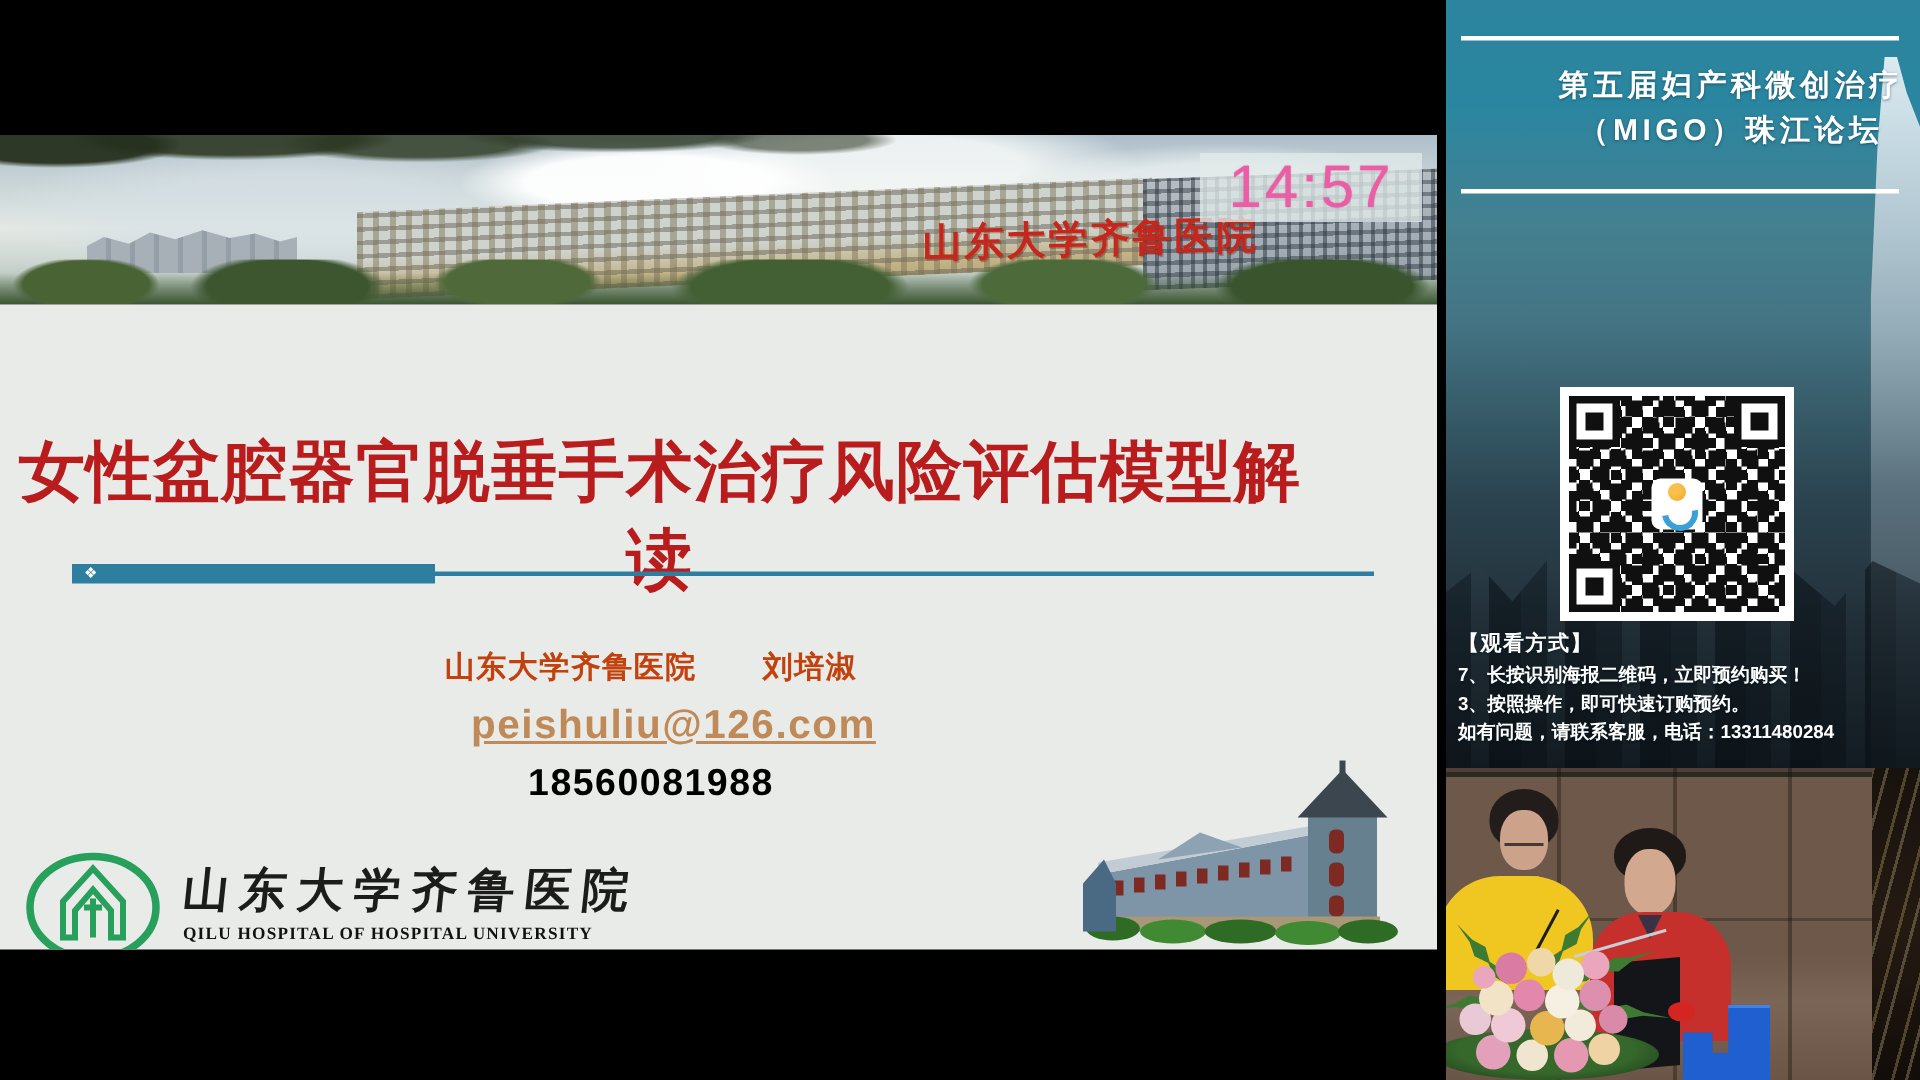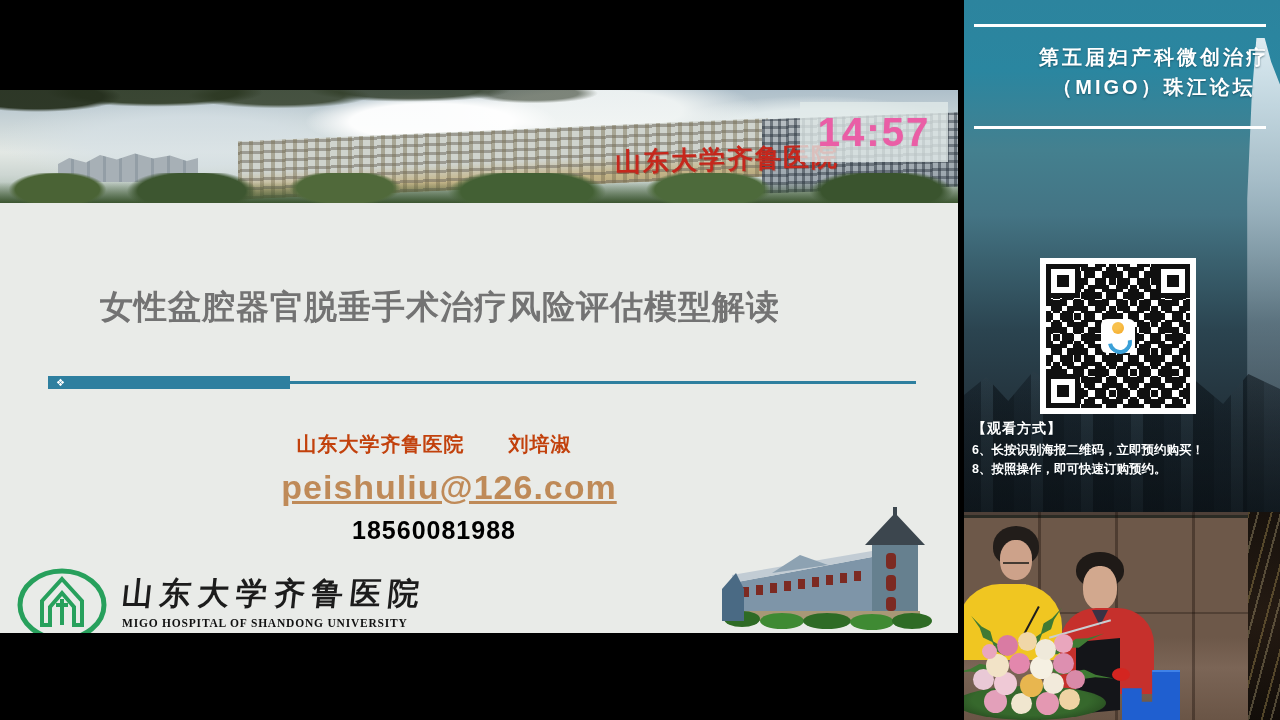--- a/index.html
+++ b/index.html
@@ -45,36 +45,36 @@
   .banner .branch{position:absolute;left:0;top:-6px;width:620px;height:42px;
     background:
       radial-gradient(ellipse 120px 22px at 6% 30%, rgba(38,48,30,.95) 0 55%, transparent 70%),
       radial-gradient(ellipse 150px 20px at 25% 20%, rgba(44,56,34,.9) 0 55%, transparent 72%),
       radial-gradient(ellipse 130px 18px at 45% 28%, rgba(50,62,40,.85) 0 50%, transparent 70%),
       radial-gradient(ellipse 140px 16px at 66% 15%, rgba(44,56,36,.8) 0 50%, transparent 72%),
       radial-gradient(ellipse 90px 14px at 86% 22%, rgba(50,60,42,.6) 0 50%, transparent 72%);}
   .banner-caption{position:absolute;left:615px;top:52px;width:230px;
     font-family:"Liberation Serif","DejaVu Serif",serif;font-weight:bold;font-size:26px;
     color:#c5271c;letter-spacing:2px;transform:skewY(-1.5deg);text-shadow:1px 1px 0 rgba(120,20,10,.35);}
-  .timestamp{position:absolute;left:800px;top:12px;width:148px;height:60px;
+  .timestamp{position:absolute;left:800px;top:12px;width:148px;height:46px;
     background:rgba(226,234,233,.78);display:flex;align-items:center;justify-content:center;
-    font-size:40px;font-weight:bold;color:#ea5ea6;letter-spacing:2px;
+    font-size:40px;font-weight:normal;color:#ea5ea6;letter-spacing:2px;
     text-shadow:0 0 1px rgba(200,60,130,.6);}
 
   
   .slide{position:absolute;left:0;top:203px;width:958px;height:430px;background:#e9ebe8;overflow:hidden;}
   .slide-title{position:absolute;left:0;top:82px;width:880px;text-align:center;
-    font-size:33px;font-weight:bold;color:#737373;letter-spacing:1px;}
+    font-size:44px;font-weight:bold;color:#b91c1c;letter-spacing:1px;}
   .divider-bar{position:absolute;left:48px;top:173px;width:242px;height:13px;background:#2e7f9f;
     color:#fff;font-size:10px;line-height:13px;padding-left:8px;}
   .divider-line{position:absolute;left:288px;top:178px;width:628px;height:3px;background:#2e7f9f;}
   .slide-info{position:absolute;left:0;top:228px;width:868px;text-align:center;}
   .slide-info .row1{font-size:20px;font-weight:bold;color:#c2410c;letter-spacing:1px;}
   .slide-info .row1 .gap{display:inline-block;width:44px;}
-  .slide-info .email{margin-top:10px;font-size:34px;font-weight:bold;color:#bf8a58;text-decoration:underline;letter-spacing:1px;padding-left:30px;}
+  .slide-info .email{margin-top:10px;font-size:27px;font-weight:bold;color:#bf8a58;text-decoration:underline;letter-spacing:1px;padding-left:30px;}
   .slide-info .phone{margin-top:9px;font-size:25px;font-weight:bold;color:#000000;letter-spacing:1px;}
   .logo{position:absolute;left:16px;top:364px;display:flex;align-items:flex-start;}
   .logo .texts{margin-left:14px;padding-top:6px;}
   .logo .zh{font-family:"DejaVu Serif","Liberation Serif",serif;font-weight:bold;font-size:31px;
     color:#1c1c1c;letter-spacing:7px;transform:skewX(-6deg);}
   .logo .en{font-family:"Liberation Serif","DejaVu Serif",serif;font-weight:bold;font-size:11.5px;
     color:#111;letter-spacing:.8px;margin-top:2px;}
   .old-building{position:absolute;left:722px;top:300px;}
 
   
@@ -200,21 +200,21 @@
       </div>
 
       <div class="logo">
         <svg width="92" height="76" viewBox="0 0 92 76">
           <ellipse cx="46" cy="38" rx="42" ry="34" fill="none" stroke="#27a05c" stroke-width="5"></ellipse>
           <path d="M46 12 L66 34 L66 58 L58 58 L58 40 L46 26 L34 40 L34 58 L26 58 L26 34 Z" fill="none" stroke="#27a05c" stroke-width="4"></path>
           <path d="M40 38 L52 38 M46 32 L46 58" fill="none" stroke="#27a05c" stroke-width="4"></path>
         </svg>
         <div class="texts">
           <div class="zh">山东大学齐鲁医院</div>
-          <div class="en">MIGO HOSPITAL OF SHANDONG UNIVERSITY</div>
+          <div class="en">QILU HOSPITAL OF HOSPITAL UNIVERSITY</div>
         </div>
       </div>
 
       <svg class="old-building" width="236" height="130" viewBox="0 0 236 130">
         <polygon points="10,80 150,54 150,112 10,118" fill="#7e95a8"></polygon>
         <polygon points="10,80 150,54 150,48 10,72" fill="#c2ccd4"></polygon>
         <polygon points="50,70 78,52 106,62 78,66" fill="#8da2b2"></polygon>
         <polygon points="150,40 196,40 196,112 150,112" fill="#66808f"></polygon>
         <polygon points="143,42 173,10 203,42" fill="#3c464e"></polygon>
         <rect x="171" y="4" width="4" height="10" fill="#3c464e"></rect>
@@ -259,22 +259,23 @@
       <div class="mods">
         <div class="finder tl"></div>
         <div class="finder tr"></div>
         <div class="finder bl"></div>
         <div class="qr-logo"></div>
       </div>
     </div>
 
     <div class="watch">
       <div class="wh">【观看方式】</div>
-      <div class="ws">6、长按识别海报二维码，立即预约购买！</div>
-      <div class="ws">8、按照操作，即可快速订购预约。</div>
+      <div class="ws">7、长按识别海报二维码，立即预约购买！</div>
+      <div class="ws">3、按照操作，即可快速订购预约。</div>
+      <div class="ws">如有问题，请联系客服，电话：13311480284</div>
     </div>
   </div>
 
   <div class="video">
     <div class="hseam"></div>
     <div class="marble"></div>
 
     <div class="sp1-hair"></div>
     <div class="sp1-face"></div>
     <div class="sp1-glasses"></div>

